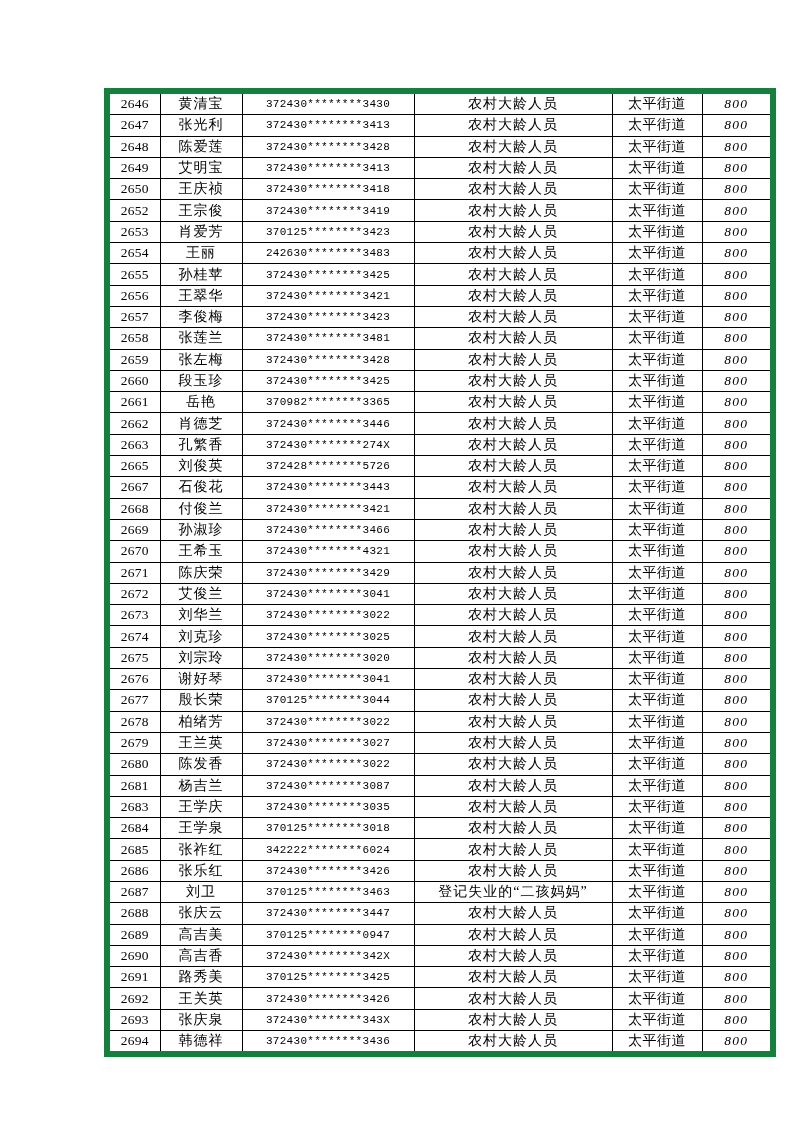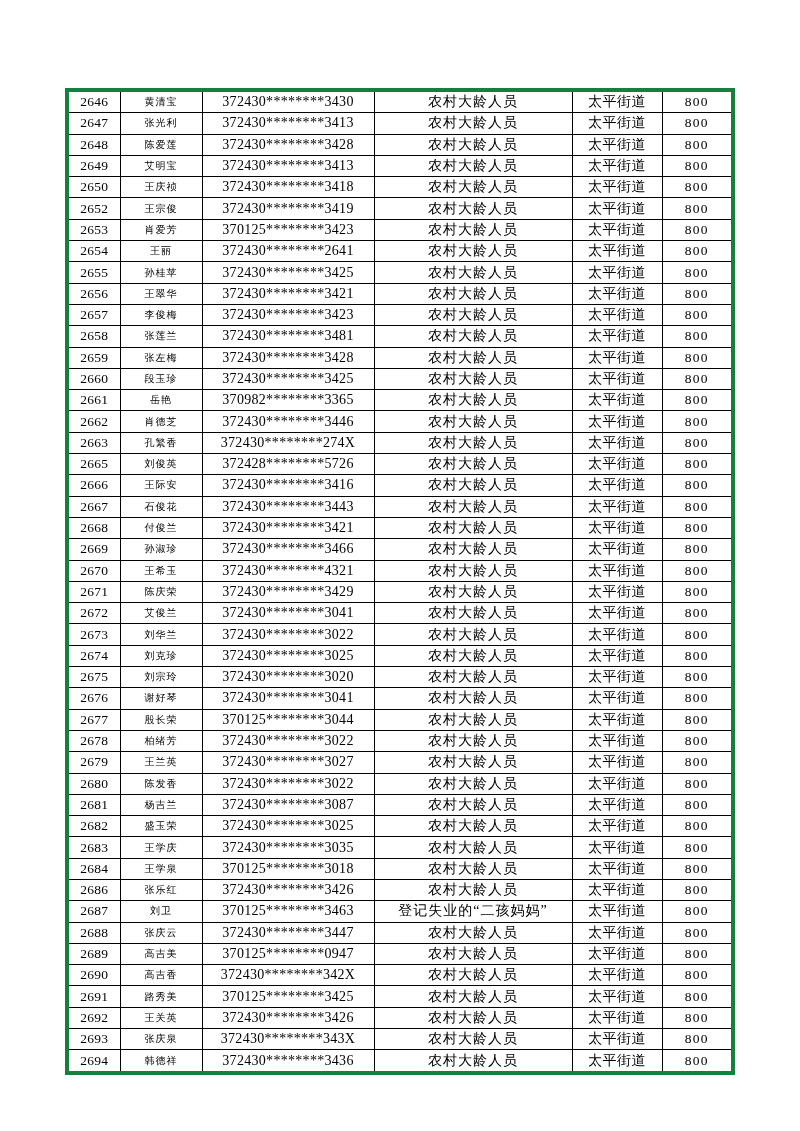--- a/index.html
+++ b/index.html
@@ -27,21 +27,22 @@
   .table-wrap {
     position: absolute;
     left: 65px;
     top: 88px;
     width: 666px;
   }
   table.roster {
     border-collapse: collapse;
     width: 666px;
     table-layout: fixed;
-    border: 4px solid #15803d;
+    border: 6px solid #15803d;
+    margin-left: 39px;
   }
   table.roster col.c-seq    { width: 53px; }
   table.roster col.c-name   { width: 82px; }
   table.roster col.c-id     { width: 172px; }
   table.roster col.c-cat    { width: 198px; }
   table.roster col.c-street { width: 90px; }
   table.roster col.c-amt    { width: 71px; }
 
   table.roster td {
     border: 1px solid #000000;
@@ -51,39 +52,40 @@
     text-align: center;
     vertical-align: middle;
     white-space: nowrap;
     overflow: hidden;
   }
   td.seq {
     font-size: 13.5px;
     letter-spacing: 0.2px;
   }
   td.name {
-    font-size: 10px;
+    font-size: 14px;
     letter-spacing: 1px;
   }
   td.idnum {
-    font-size: 14px;
+    font-size: 11px;
     letter-spacing: 0.3px;
-    font-family: Liberation Serif, serif;
+    font-family: Liberation Mono, monospace;
   }
   td.category {
     font-size: 14px;
     letter-spacing: 1px;
   }
   td.street {
     font-size: 14px;
     letter-spacing: 0.5px;
   }
   td.amount {
     font-size: 13.5px;
     letter-spacing: 1.2px;
+    font-style: italic;
   }
 </style>
 </head>
 <body>
 
 <div class="page">
   <div class="table-wrap">
     <table class="roster">
       <colgroup>
         <col class="c-seq">
@@ -146,21 +148,21 @@
             <td class="seq">2653</td>
             <td class="name">肖爱芳</td>
             <td class="idnum">370125********3423</td>
             <td class="category">农村大龄人员</td>
             <td class="street">太平街道</td>
             <td class="amount">800</td>
           </tr>
           <tr>
             <td class="seq">2654</td>
             <td class="name">王丽</td>
-            <td class="idnum">372430********2641</td>
+            <td class="idnum">242630********3483</td>
             <td class="category">农村大龄人员</td>
             <td class="street">太平街道</td>
             <td class="amount">800</td>
           </tr>
           <tr>
             <td class="seq">2655</td>
             <td class="name">孙桂苹</td>
             <td class="idnum">372430********3425</td>
             <td class="category">农村大龄人员</td>
             <td class="street">太平街道</td>
@@ -232,28 +234,20 @@
           </tr>
           <tr>
             <td class="seq">2665</td>
             <td class="name">刘俊英</td>
             <td class="idnum">372428********5726</td>
             <td class="category">农村大龄人员</td>
             <td class="street">太平街道</td>
             <td class="amount">800</td>
           </tr>
           <tr>
-            <td class="seq">2666</td>
-            <td class="name">王际安</td>
-            <td class="idnum">372430********3416</td>
-            <td class="category">农村大龄人员</td>
-            <td class="street">太平街道</td>
-            <td class="amount">800</td>
-          </tr>
-          <tr>
             <td class="seq">2667</td>
             <td class="name">石俊花</td>
             <td class="idnum">372430********3443</td>
             <td class="category">农村大龄人员</td>
             <td class="street">太平街道</td>
             <td class="amount">800</td>
           </tr>
           <tr>
             <td class="seq">2668</td>
             <td class="name">付俊兰</td>
@@ -360,39 +354,39 @@
           </tr>
           <tr>
             <td class="seq">2681</td>
             <td class="name">杨吉兰</td>
             <td class="idnum">372430********3087</td>
             <td class="category">农村大龄人员</td>
             <td class="street">太平街道</td>
             <td class="amount">800</td>
           </tr>
           <tr>
-            <td class="seq">2682</td>
-            <td class="name">盛玉荣</td>
-            <td class="idnum">372430********3025</td>
-            <td class="category">农村大龄人员</td>
-            <td class="street">太平街道</td>
-            <td class="amount">800</td>
-          </tr>
-          <tr>
             <td class="seq">2683</td>
             <td class="name">王学庆</td>
             <td class="idnum">372430********3035</td>
             <td class="category">农村大龄人员</td>
             <td class="street">太平街道</td>
             <td class="amount">800</td>
           </tr>
           <tr>
             <td class="seq">2684</td>
             <td class="name">王学泉</td>
             <td class="idnum">370125********3018</td>
+            <td class="category">农村大龄人员</td>
+            <td class="street">太平街道</td>
+            <td class="amount">800</td>
+          </tr>
+          <tr>
+            <td class="seq">2685</td>
+            <td class="name">张祚红</td>
+            <td class="idnum">342222********6024</td>
             <td class="category">农村大龄人员</td>
             <td class="street">太平街道</td>
             <td class="amount">800</td>
           </tr>
           <tr>
             <td class="seq">2686</td>
             <td class="name">张乐红</td>
             <td class="idnum">372430********3426</td>
             <td class="category">农村大龄人员</td>
             <td class="street">太平街道</td>

